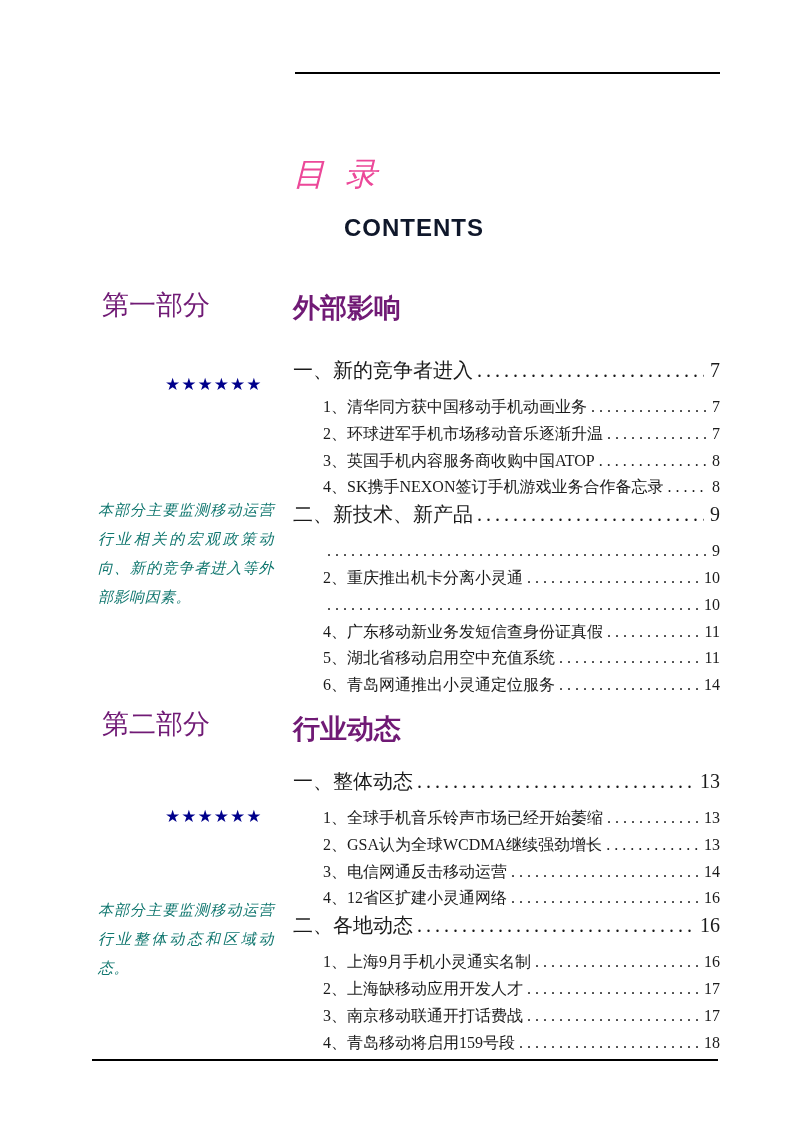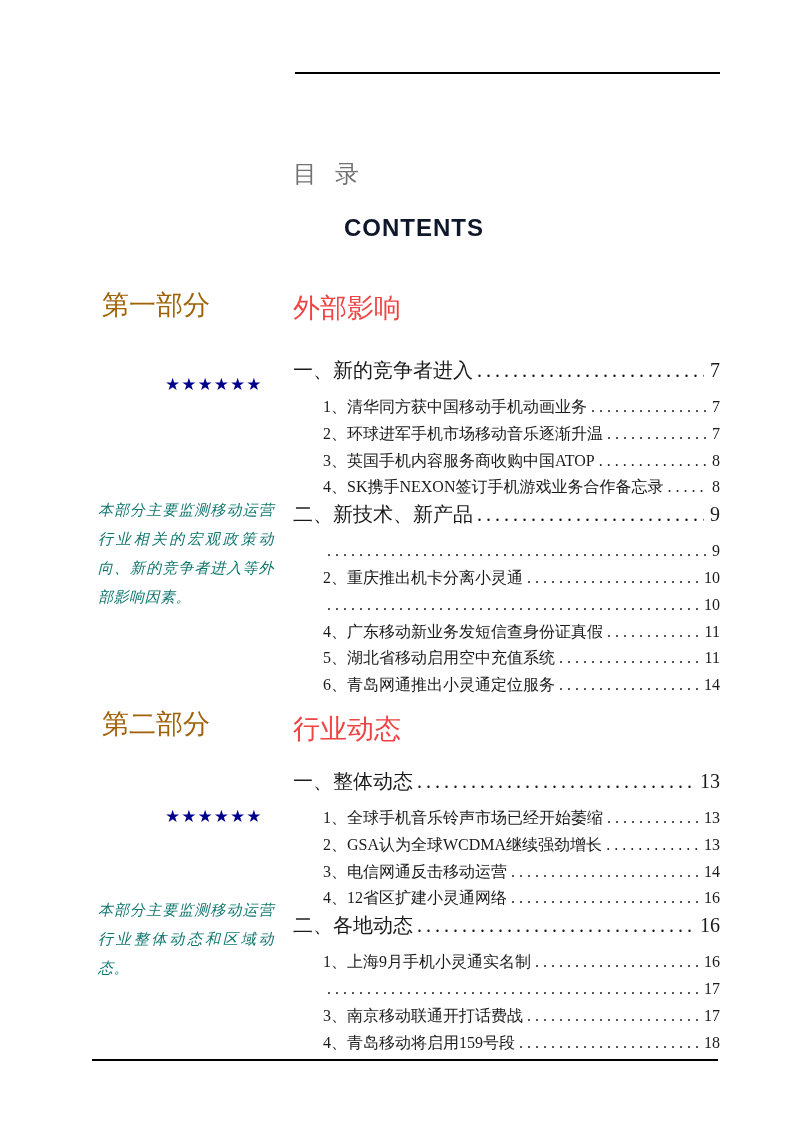--- a/index.html
+++ b/index.html
@@ -20,56 +20,56 @@
     border-top: 2px solid #000000;
   }
   .bottom-rule {
     position: absolute; left: 92px; top: 1059px;
     width: 626px; height: 0;
     border-top: 2px solid #000000;
   }
 
   .title-cn {
     position: absolute; left: 293px; top: 150px;
-    font-size: 24px; line-height: 48px;
-    color: #737373; word-spacing: 12px;
+    font-size: 32px; line-height: 48px;
+    color: #ec4899; word-spacing: 12px; font-style: italic;
   }
   .title-en {
     position: absolute; left: 344px; top: 214px;
     font-family: "Liberation Sans", "DejaVu Sans", sans-serif;
     font-weight: bold; font-size: 24px; letter-spacing: 1px;
     color: #0f172a;
   }
 
   .part-label {
     position: absolute; left: 102px;
     font-size: 27px; line-height: 30px;
-    color: #a16207;
+    color: #701a75;
   }
   .stars {
     position: absolute; left: 165px;
     font-size: 17px; letter-spacing: 1px;
     color: #00008B;
   }
   .part-desc {
     position: absolute; left: 98px;
     width: 176px;
     font-style: italic;
     font-size: 15px; line-height: 29px;
     color: #0f766e;
     text-align: justify;
     letter-spacing: 0.5px;
   }
 
   .toc-col { position: absolute; left: 293px; width: 427px; }
   .toc-col h2 {
     margin: 0; padding-top: 6px;
     font-size: 27px; line-height: 34px;
-    font-weight: normal;
-    color: #ef4444;
+    font-weight: bold;
+    color: #701a75;
   }
   .part1 h2 { margin-bottom: 32px; }
   .part2 h2 { margin-bottom: 22px; }
 
   .row { display: flex; align-items: flex-end; }
   .sec-row { font-size: 20px; line-height: 27px; margin-bottom: 10px; }
   .item-row { font-size: 16px; line-height: 26.8px; margin-left: 30px; }
   .t { white-space: nowrap; }
   .dots {
     flex: 1 1 auto;
@@ -198,20 +198,21 @@
       <span class="t">二、各地动态</span>
       <span class="dots"></span>
       <span class="pg">16</span>
     </div>
     <div class="row item-row">
       <span class="t">1、上海9月手机小灵通实名制</span>
       <span class="dots"></span>
       <span class="pg">16</span>
     </div>
     <div class="row item-row">
+      <span class="t">2、上海缺移动应用开发人才</span>
       <span class="dots"></span>
       <span class="pg">17</span>
     </div>
     <div class="row item-row">
       <span class="t">3、南京移动联通开打话费战</span>
       <span class="dots"></span>
       <span class="pg">17</span>
     </div>
     <div class="row item-row">
       <span class="t">4、青岛移动将启用159号段</span>

